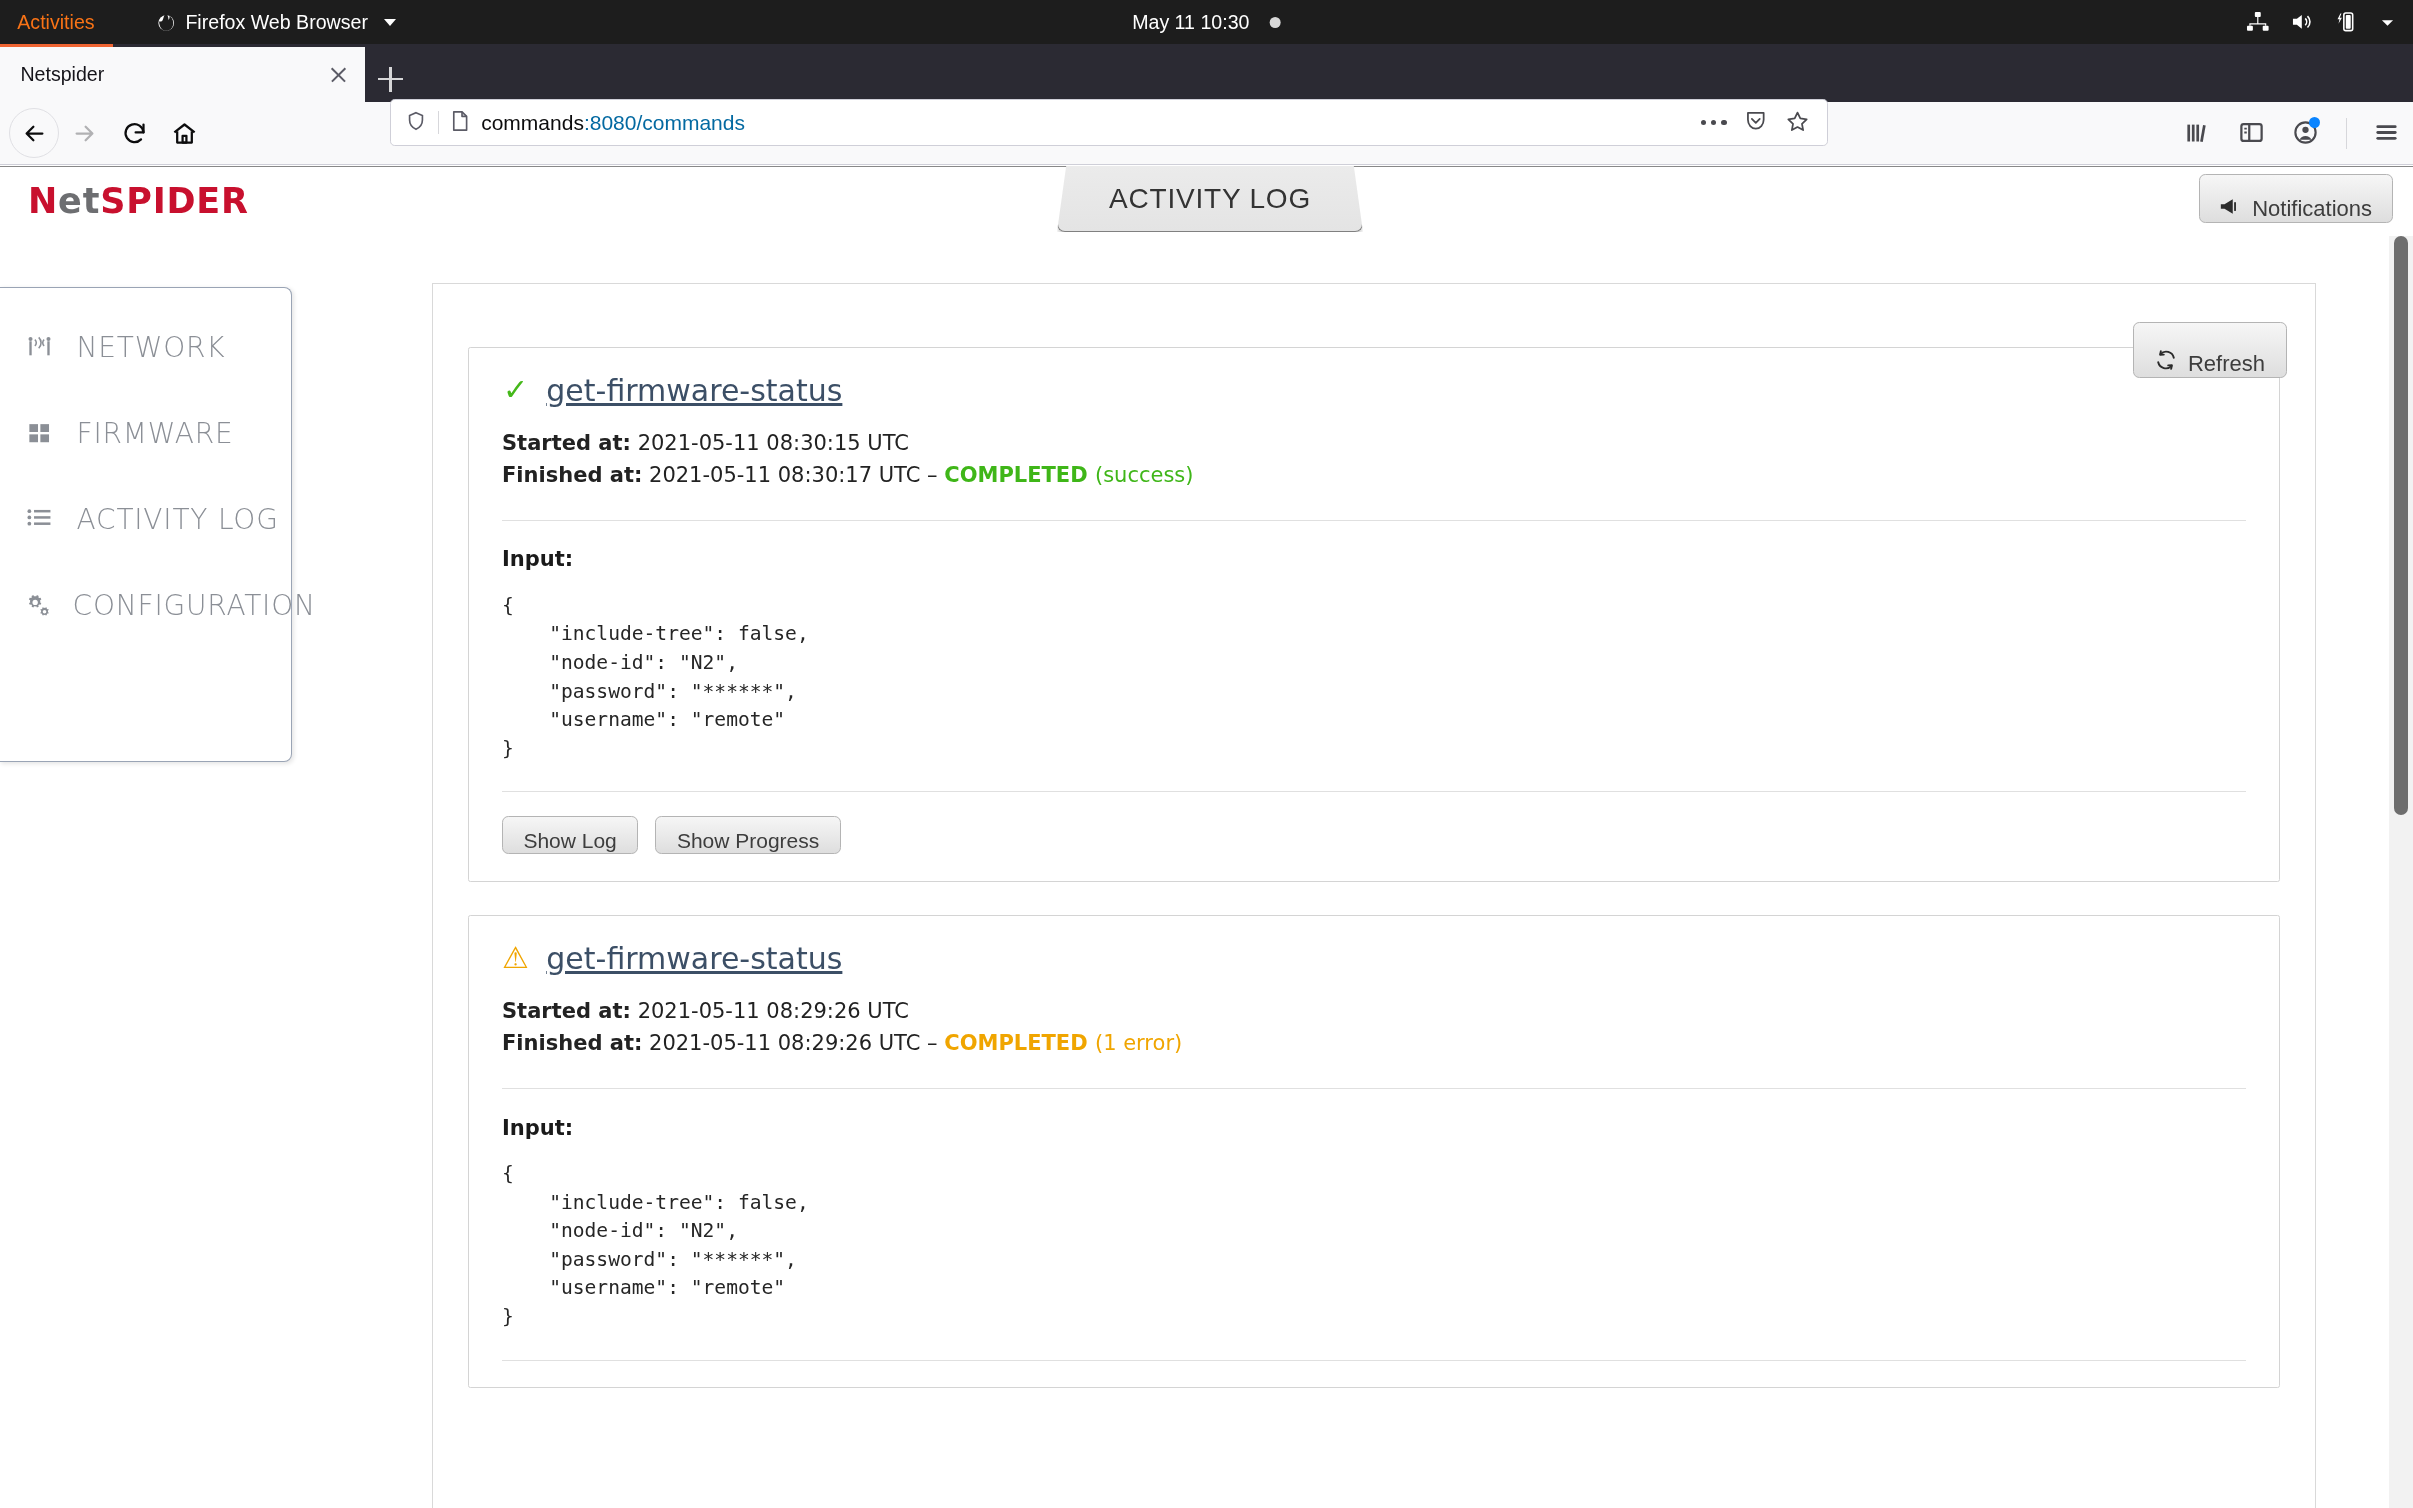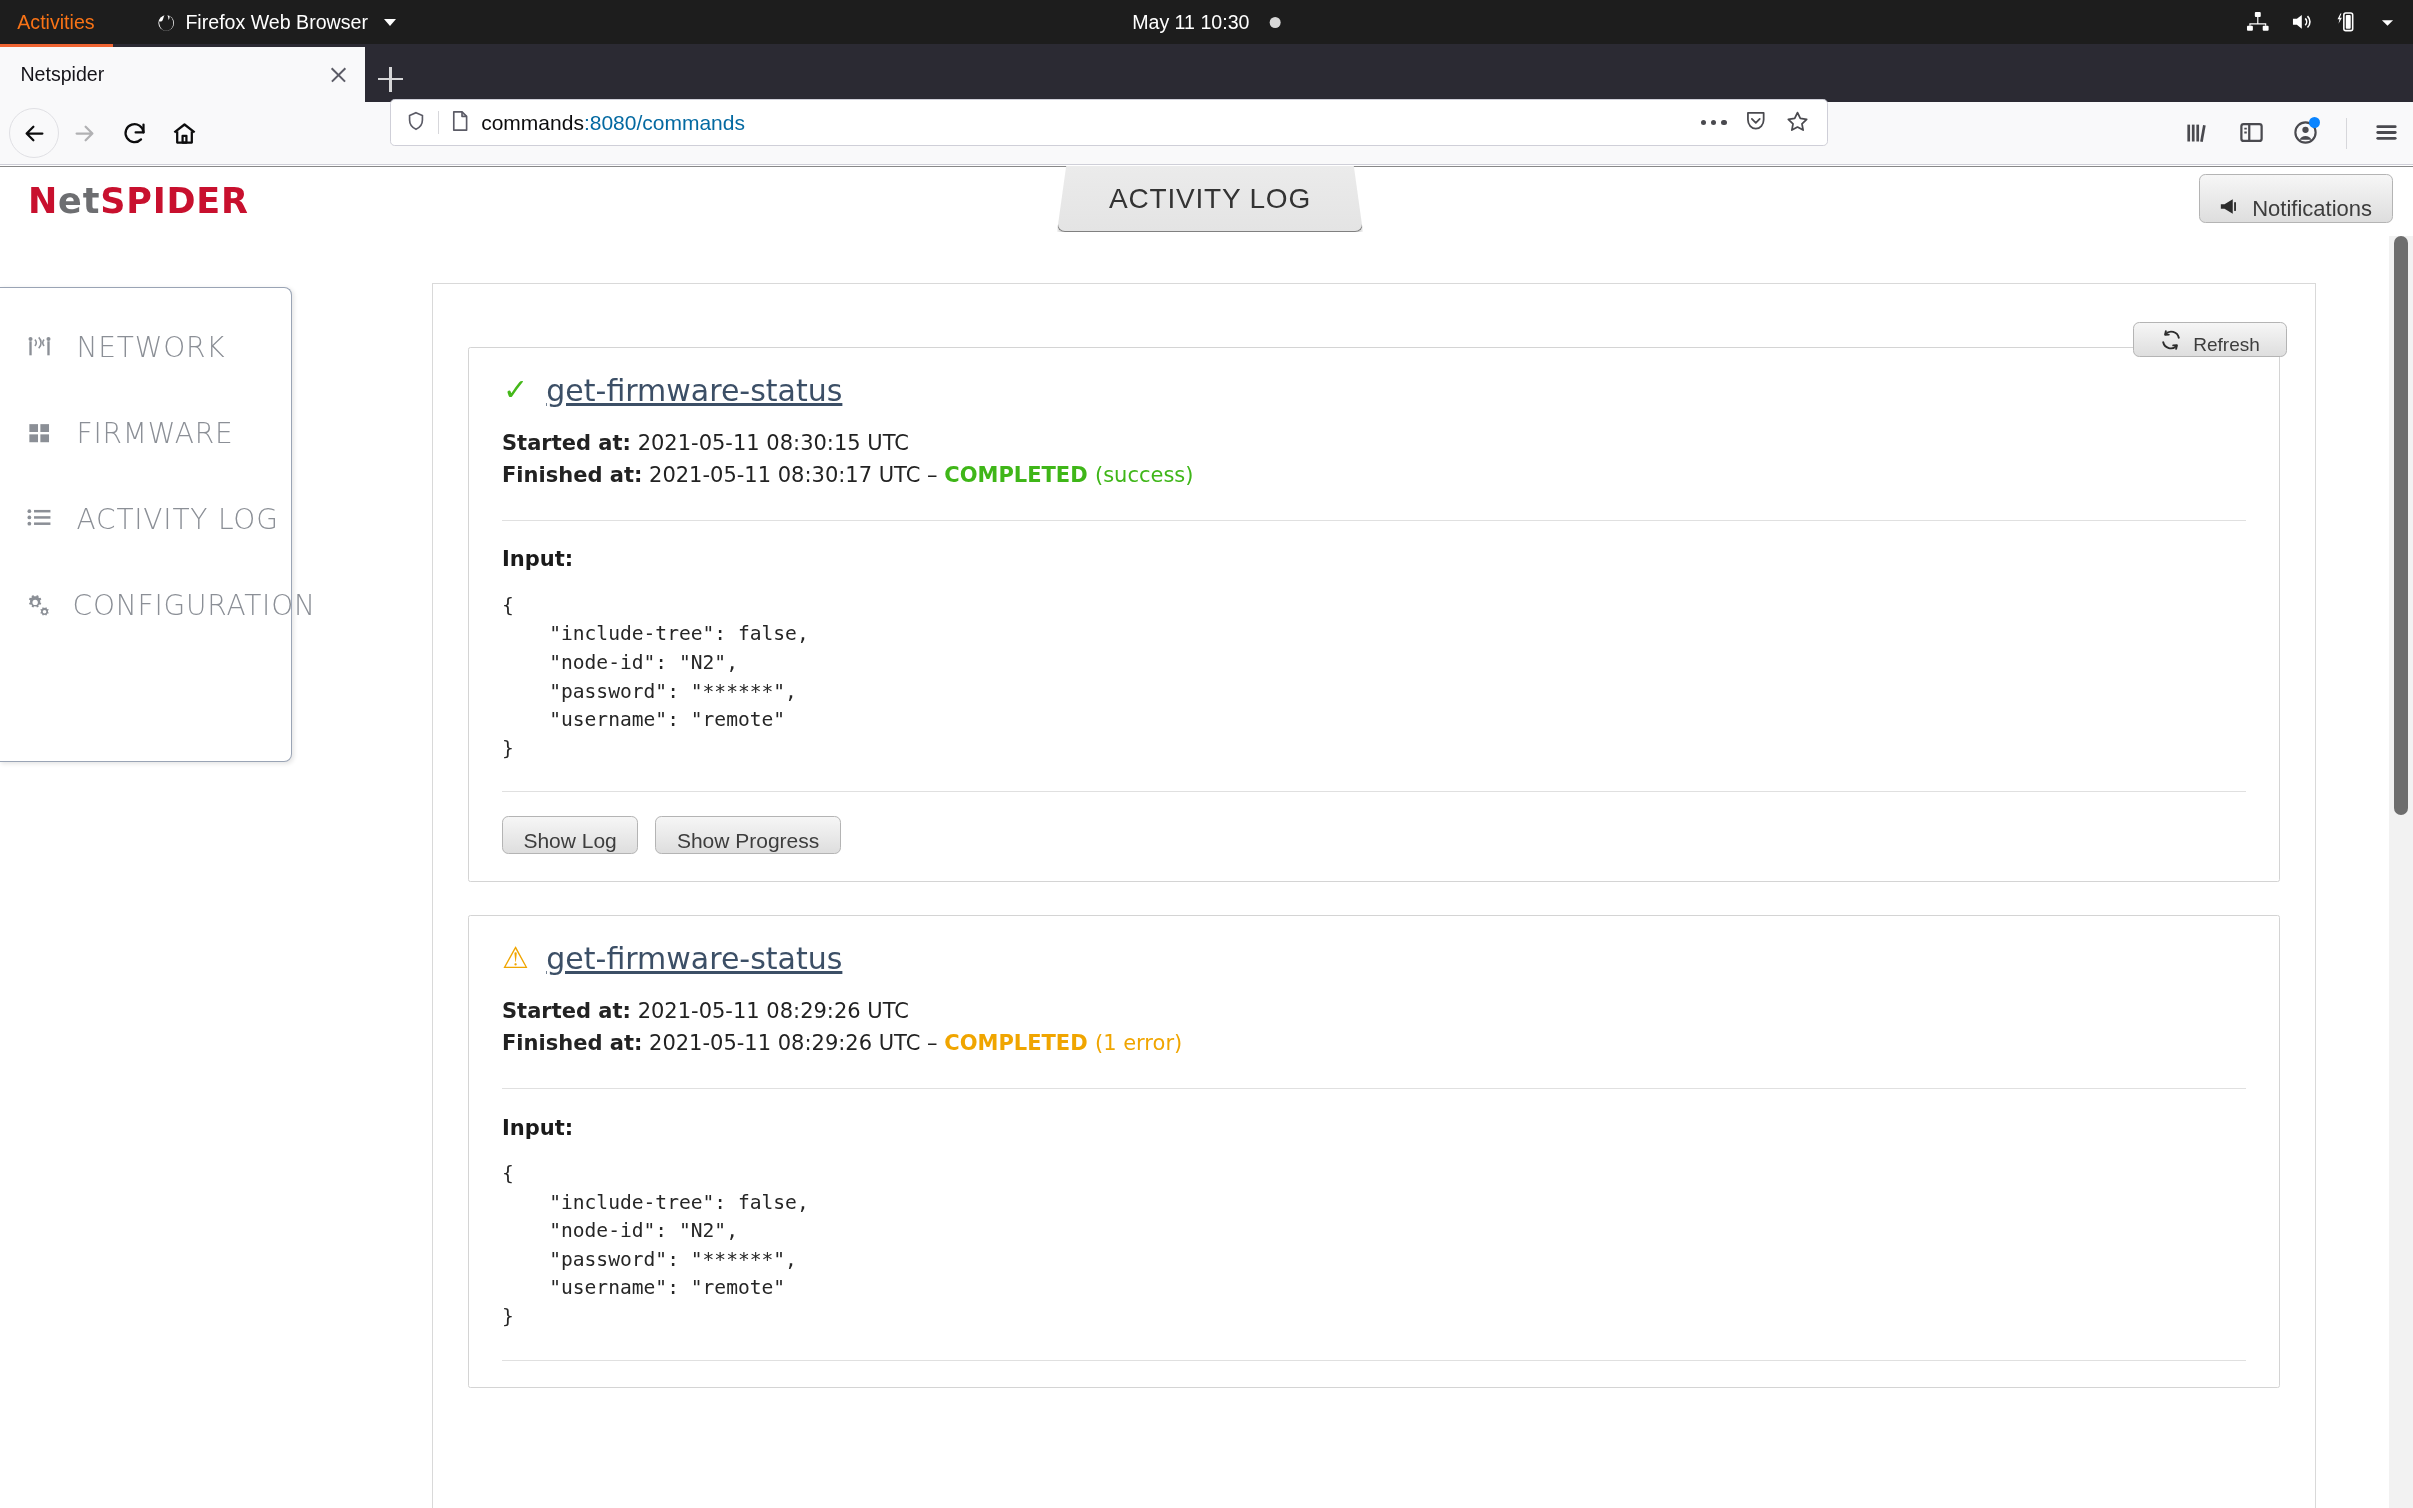--- a/index.html
+++ b/index.html
@@ -139,21 +139,21 @@
   .nav-item { display: flex; align-items: center; height: 86px; padding-left: 23.6px; gap: 22px; }
   .nav-icon { width: 31px; display: flex; justify-content: center; align-items: center; }
   .nav-label { font-size: 28px; color: #8b8f96; letter-spacing: 0.8px; font-family: "DejaVu Sans", sans-serif; font-weight: 300; }
 
   .content {
     position: absolute; left: 432px; top: 47px; width: 1884px; min-height: 1225px;
     background: #ffffff; border: 0.8px solid #d9d9d9;
     border-bottom: none;
   }
   .content-top { height: 39px; }
-  .refresh-btn { position: absolute; right: 28px; top: 38px; width: 154px; height: 35px; font-size: 19px; }
+  .refresh-btn { position: absolute; right: 28px; top: 38px; width: 154px; height: 56px; font-size: 22px; }
 
   .card {
     margin: 0 35px 0 35px; background: #ffffff; border: 0.8px solid #d4d4d4;
     border-radius: 2.4px; padding: 25px 33px 27px 33px;
   }
   .card + .card { margin-top: 33px; }
   .card-head { display: flex; align-items: center; gap: 17.3px; }
   .status-icon { font-size: 30px; line-height: 1; width: 27px; text-align: center; }
   .status-icon.ok { color: #45b81a; }
   .status-icon.warn { color: #f0a500; }

